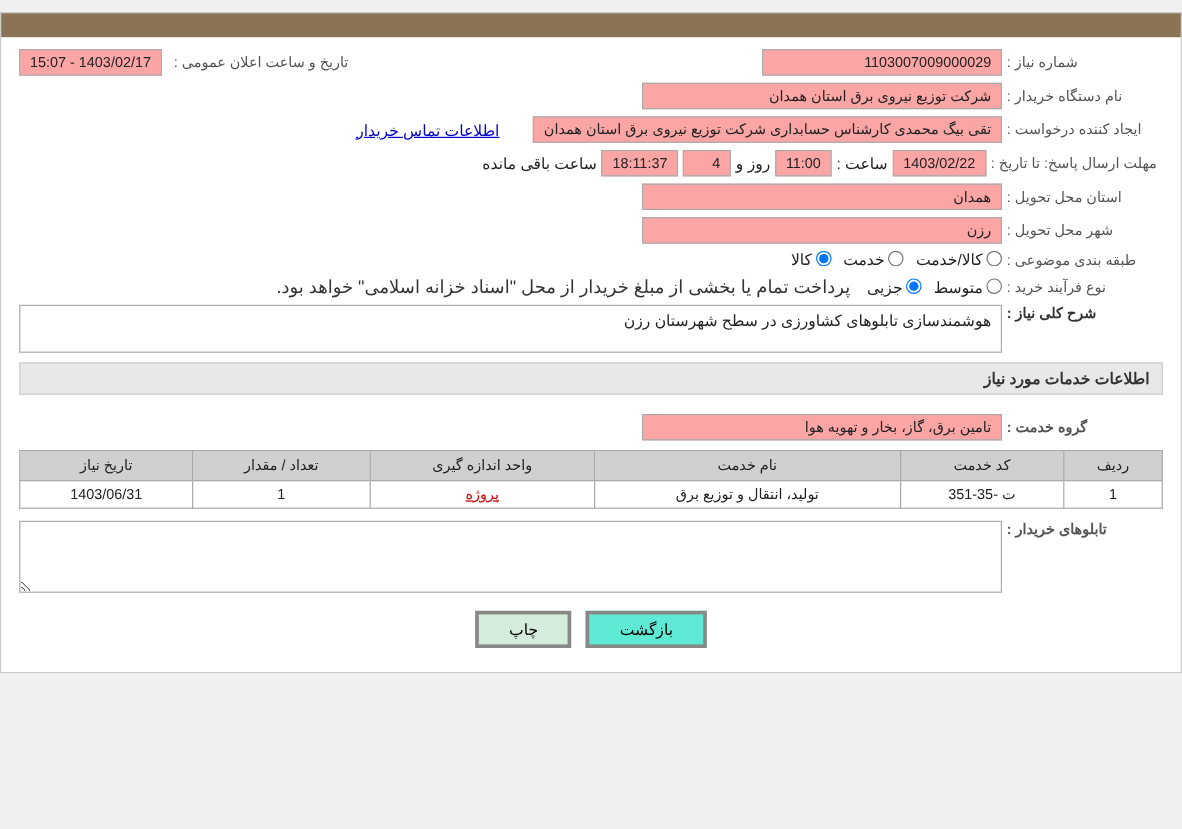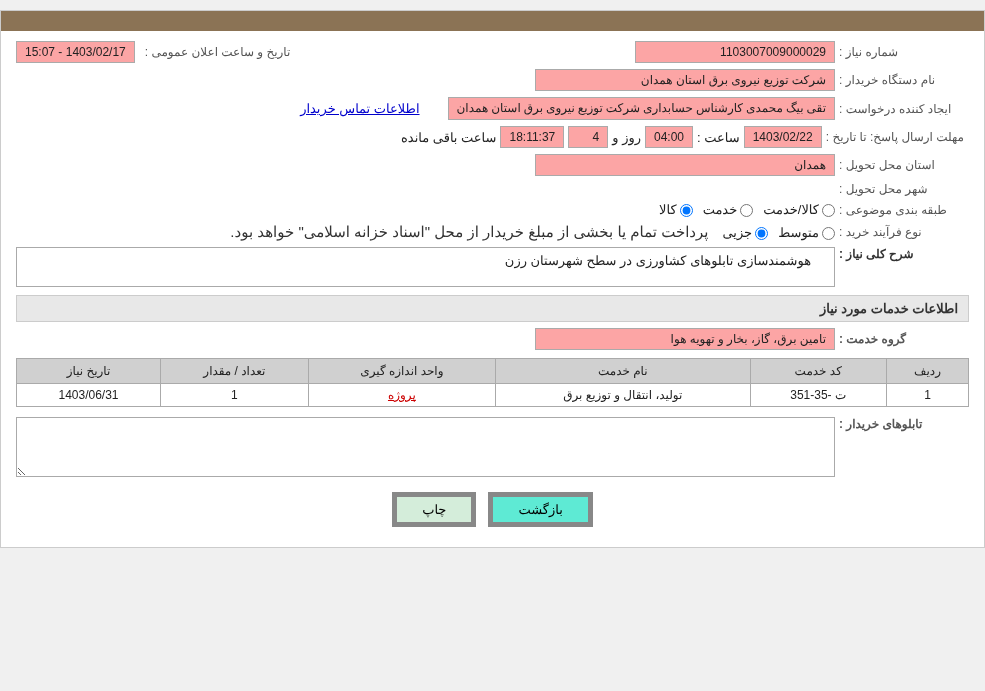--- a/index.html
+++ b/index.html
@@ -25,21 +25,21 @@
       font-weight: bold;
     }
     .content {
       padding: 10px 15px;
     }
     .section-title {
       background: #e8e8e8;
       border: 1px solid #ccc;
       padding: 5px 10px;
       font-weight: bold;
-      margin: 8px 0 6px 0;
+      margin: 8px 0 16px 0;
       font-size: 13px;
       color: #333;
     }
     .form-row {
       display: flex;
       align-items: center;
       margin-bottom: 6px;
       flex-wrap: wrap;
       gap: 4px;
     }
@@ -69,21 +69,21 @@
       text-decoration: underline;
       cursor: pointer;
     }
     .radio-group {
       display: flex;
       align-items: center;
       gap: 10px;
     }
     .radio-item {
       display: flex;
-      align-items: flex-end;
+      align-items: flex-start;
       gap: 3px;
     }
     .textarea-field {
       width: 100%;
       min-height: 60px;
       border: 1px solid #aaa;
       padding: 4px;
       font-family: Tahoma, Arial, sans-serif;
       font-size: 12px;
       resize: vertical;
@@ -110,21 +110,21 @@
       text-align: center;
     }
     .btn-row {
       display: flex;
       justify-content: center;
       gap: 12px;
       margin: 15px 0 10px 0;
     }
     .btn {
       padding: 5px 25px;
-      border: 5px solid #404040;
+      border: 3px solid #404040;
       cursor: pointer;
       font-size: 13px;
       font-family: Tahoma, Arial, sans-serif;
       background: #f0f0f0;
     }
     .btn-print {
       background: #d4edda;
       border-color: #888;
     }
     .btn-back {
@@ -151,42 +151,43 @@
       <span class="form-value">1403/02/17 - 15:07</span>
     </div>
 
     <div class="form-row">
       <span class="form-label">نام دستگاه خریدار :</span>
       <span class="form-value form-value-wide">شرکت توزیع نیروی برق استان همدان</span>
     </div>
 
     <div class="form-row">
       <span class="form-label">ایجاد کننده درخواست :</span>
-      <span class="form-value" style="min-width:380px;font-family:Liberation Serif, serif;">تقی بیگ محمدی کارشناس حسابداری شرکت توزیع نیروی برق استان همدان</span>
+      <span class="form-value" style="min-width:380px;">تقی بیگ محمدی کارشناس حسابداری شرکت توزیع نیروی برق استان همدان</span>
       <span class="link-blue" style="margin-right:24px;">اطلاعات تماس خریدار</span>
     </div>
 
     <div class="form-row">
       <span class="form-label">مهلت ارسال پاسخ: تا تاریخ :</span>
       <span class="form-value">1403/02/22</span>
       <span>ساعت :</span>
-      <span class="form-value">04:00</span>
+      <span class="form-value">11:00</span>
       <span>روز و</span>
       <span class="form-value" style="min-width:40px;">4</span>
       <span class="form-value">18:11:37</span>
       <span>ساعت باقی مانده</span>
     </div>
 
     <div class="form-row">
       <span class="form-label">استان محل تحویل :</span>
       <span class="form-value form-value-wide">همدان</span>
     </div>
 
     <div class="form-row">
       <span class="form-label">شهر محل تحویل :</span>
+      <span class="form-value form-value-wide">رزن</span>
     </div>
 
     <div class="form-row">
       <span class="form-label">طبقه بندی موضوعی :</span>
       <div class="radio-group">
         <div class="radio-item">
           <input type="radio" name="tabaqe" style="">
           <span>کالا/خدمت</span>
         </div>
         <div class="radio-item">
@@ -210,21 +211,21 @@
         <div class="radio-item">
           <input type="radio" name="now" checked="" style="">
           <span>جزیی</span>
         </div>
       </div>
       <span style="margin-right:10px; font-size:15px; color:#333;">پرداخت تمام یا بخشی از مبلغ خریدار از محل "اسناد خزانه اسلامی" خواهد بود.</span>
     </div>
 
     <div class="form-row" style="align-items:flex-start;">
       <span class="form-label" style="font-weight:bold; color:#333;">شرح کلی نیاز :</span>
-      <div style="flex:1; border:1px solid #aaa; padding:5px 23px; min-height:40px; background:#fff; text-align:right;">هوشمندسازی تابلوهای کشاورزی در سطح شهرستان رزن</div>
+      <div style="flex:1; border:1px solid #aaa; padding:5px 8px; min-height:40px; background:#fff; text-align:right;">هوشمندسازی تابلوهای کشاورزی در سطح شهرستان رزن</div>
     </div>
 
     <div class="section-title">
       <span>اطلاعات خدمات مورد نیاز</span>
     </div>
 
     <div class="form-row">
       <span class="form-label" style="font-weight:bold;">گروه خدمت :</span>
       <span class="form-value" style="min-width:300px;text-align:right;">تامین برق، گاز، بخار و تهویه هوا</span>
     </div>

